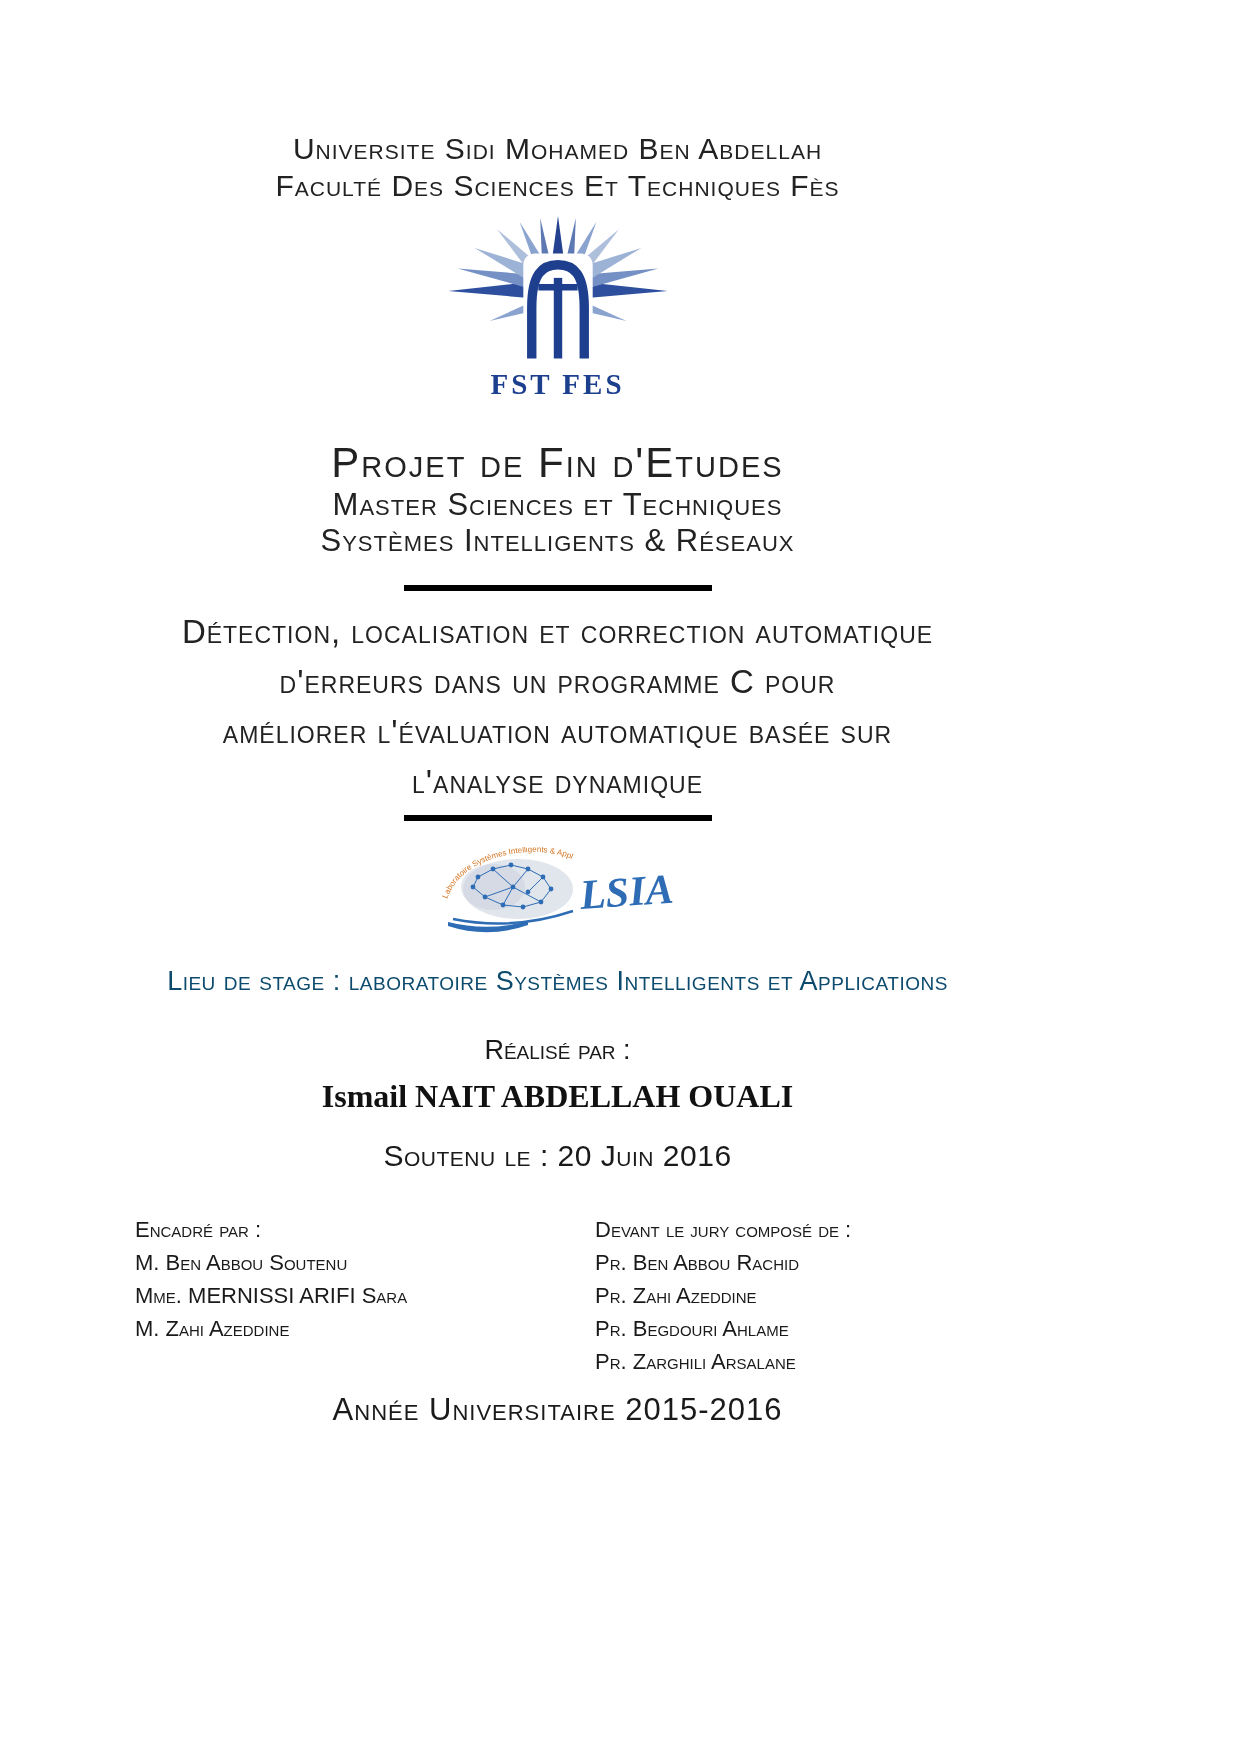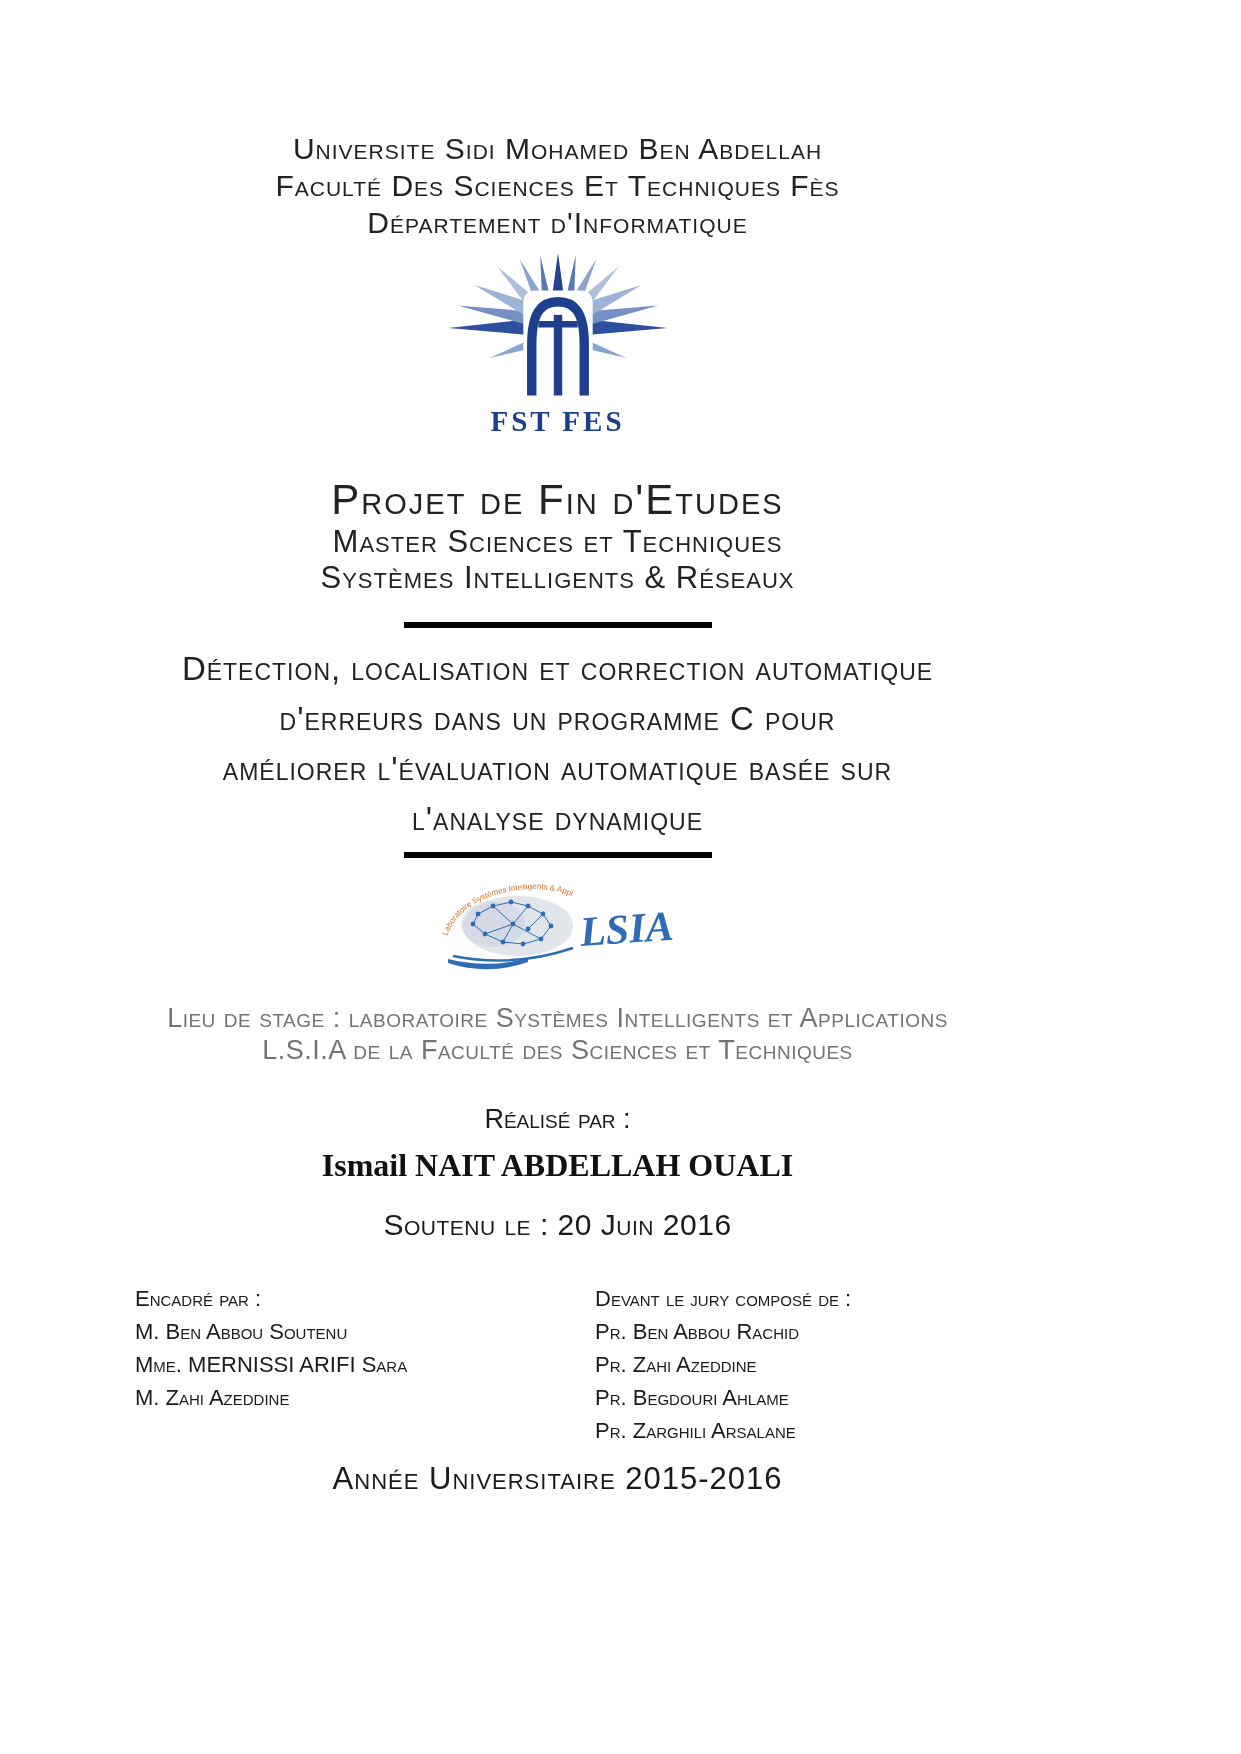--- a/index.html
+++ b/index.html
@@ -77,21 +77,21 @@
   
   .lsia { margin-top: 26px; }
   .lsia svg { display: block; margin: 0 auto; }
 
   
   .stage { margin-top: 26px; }
   .sline {
     font-size: 27px;
     line-height: 32px;
     letter-spacing: 0.5px;
-    color: #737373;
+    color: #0c4a6e;
   }
 
   
   .author-label { margin-top: 38px; font-size: 27px; }
   .author-name {
     margin-top: 12px;
     font-family: "Liberation Serif", serif;
     font-weight: bold;
     font-size: 32px;
     color: #111;
@@ -121,21 +121,20 @@
   }
 </style>
 </head>
 <body>
 
 <div class="page">
 
   <div class="header">
     <div class="hline sc">Universite Sidi Mohamed Ben Abdellah</div>
     <div class="hline sc">Faculté Des Sciences Et Techniques Fès</div>
-    <div class="hline sc">Département d'Informatique</div>
   </div>
 
   <div class="fst-logo">
     <svg width="250" height="150" viewBox="0 0 250 160" aria-hidden="true">
 
       <polygon points="8,80 100,70 100,88" fill="#2e4f9e"></polygon>
       <polygon points="18,56 102,63 97,78" fill="#7490c4"></polygon>
       <polygon points="36,34 106,56 95,70" fill="#9db3d6"></polygon>
 
       <polygon points="242,80 150,70 150,88" fill="#2e4f9e"></polygon>
@@ -211,21 +210,20 @@
       <text font-size="8" fill="#d4731f" font-family="Liberation Sans, sans-serif">
         <textPath href="#lsiaArc">Laboratoire Systèmes Intelligents &amp; Applications</textPath>
       </text>
 
       <text x="148" y="62" font-size="42" font-style="italic" font-weight="bold" fill="#2e6db5" font-family="Liberation Serif, serif" transform="rotate(-4 148 62)">LSIA</text>
     </svg>
   </div>
 
   <div class="stage">
     <div class="sline sc">Lieu de stage : laboratoire Systèmes Intelligents et Applications</div>
-    <div class="sline sc">L.S.I.A de la Faculté des Sciences et Techniques</div>
   </div>
 
   <div class="author-label sc">Réalisé par :</div>
   <div class="author-name">Ismail NAIT ABDELLAH OUALI</div>
 
   <div class="defense sc">Soutenu le : 20 Juin 2016</div>
 
   <div class="cols">
     <div class="col-left">
       <div class="col-title sc">Encadré par :</div>

